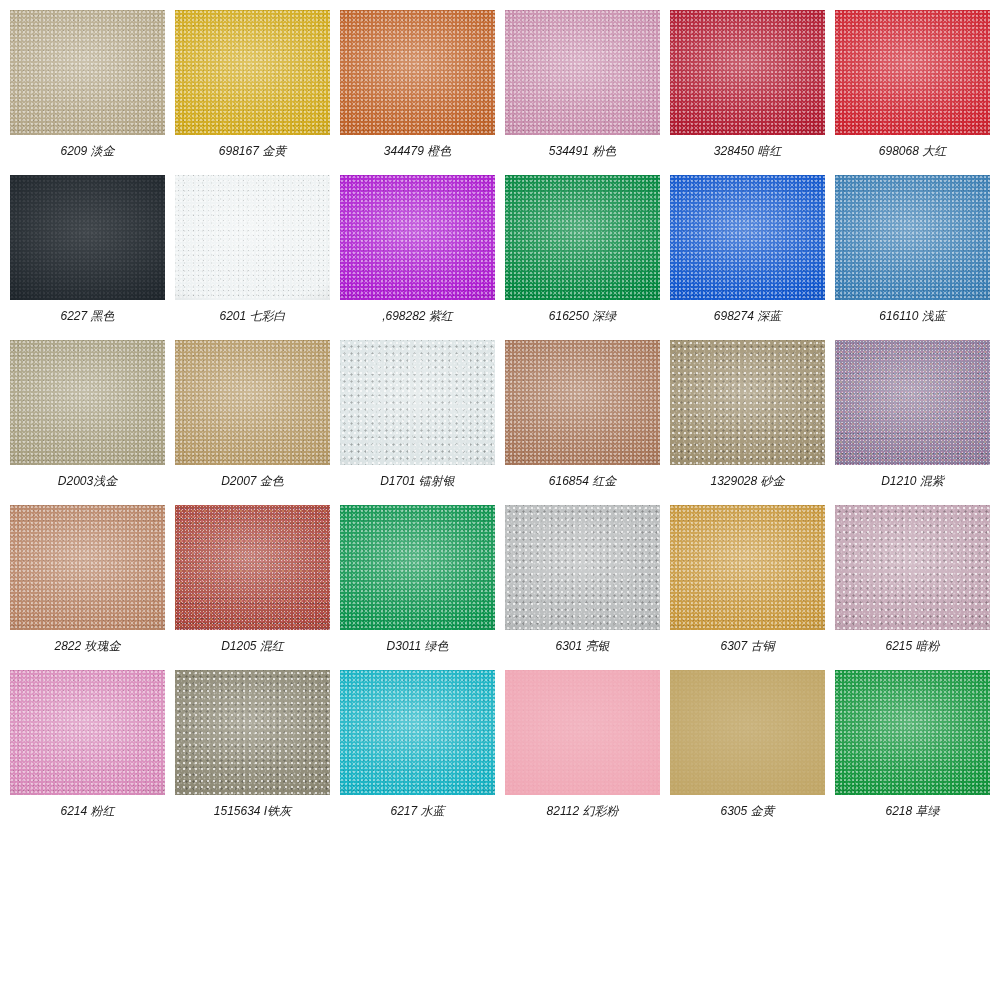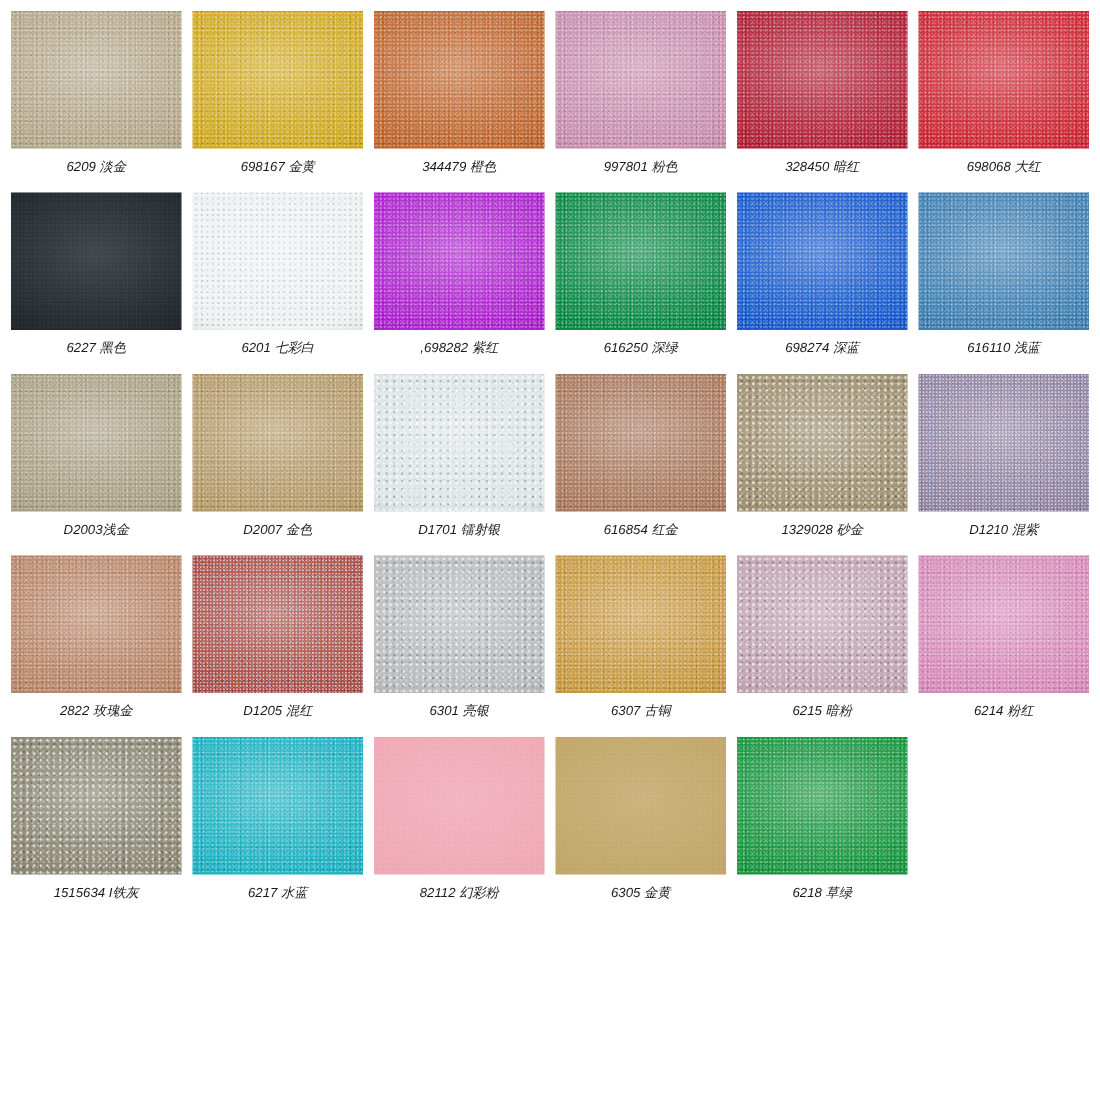--- a/index.html
+++ b/index.html
@@ -138,21 +138,21 @@
         <div class="shade"></div>
       </div>
       <div class="label">344479 橙色</div>
     </div>
     <div class="cell">
       <div class="chip" style="background-color: rgb(201, 143, 174);">
         <div class="sparkle"></div>
         <div class="sparkle2"></div>
         <div class="shade"></div>
       </div>
-      <div class="label">997801 粉色</div>
+      <div class="label">534491 粉色</div>
     </div>
     <div class="cell">
       <div class="chip" style="background-color: rgb(178, 29, 51);">
         <div class="sparkle"></div>
         <div class="sparkle2"></div>
         <div class="shade"></div>
       </div>
       <div class="label">328450 暗红</div>
     </div>
     <div class="cell">
@@ -267,20 +267,28 @@
       </div>
       <div class="label">2822 玫瑰金</div>
     </div>
     <div class="cell">
       <div class="chip multi" style="background-color: rgb(168, 72, 60);">
         <div class="sparkle"></div>
         <div class="sparkle2"></div>
         <div class="shade"></div>
       </div>
       <div class="label">D1205 混红</div>
+    </div>
+    <div class="cell">
+      <div class="chip" style="background-color: rgb(15, 149, 80);">
+        <div class="sparkle"></div>
+        <div class="sparkle2"></div>
+        <div class="shade"></div>
+      </div>
+      <div class="label">D3011 绿色</div>
     </div>
     <div class="cell">
       <div class="chip coarse" style="background-color: rgb(185, 188, 189);">
         <div class="sparkle"></div>
         <div class="sparkle2"></div>
         <div class="shade"></div>
       </div>
       <div class="label">6301 亮银</div>
     </div>
     <div class="cell">

